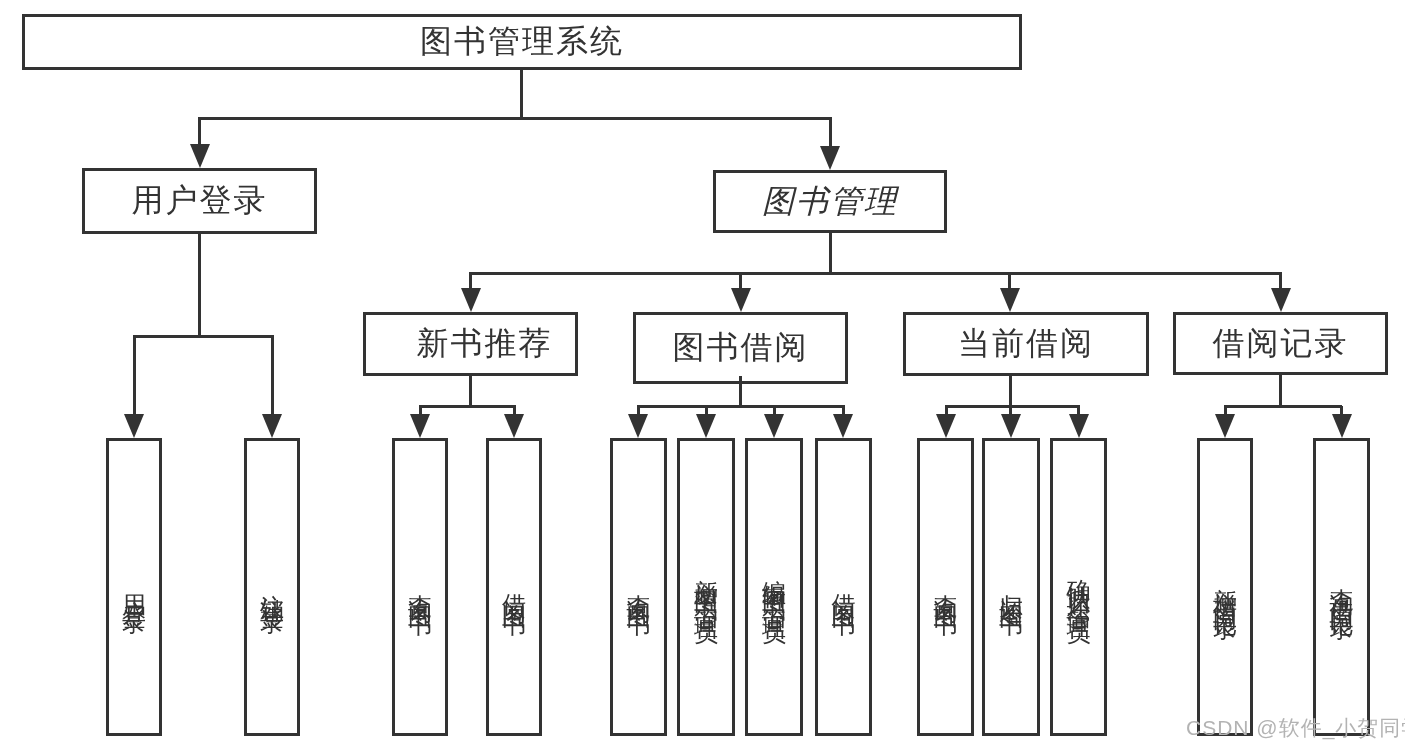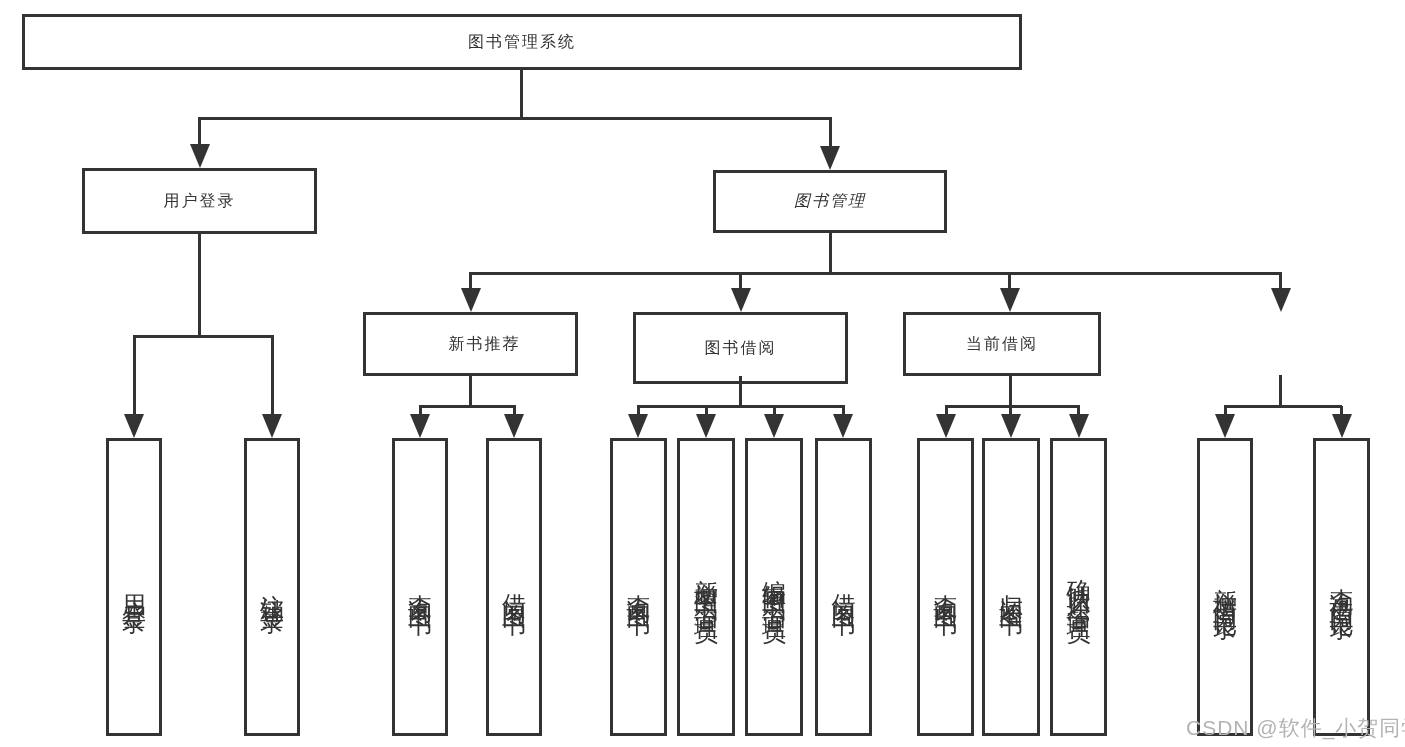--- a/index.html
+++ b/index.html
@@ -16,21 +16,21 @@
     font-family:"Liberation Sans","DejaVu Sans",sans-serif;
     color:var(--text);
     overflow:hidden;
   }
   .box{
     position:absolute;
     box-sizing:border-box;
     border:3px solid var(--line);
     background:var(--bg);
     display:flex;align-items:center;justify-content:center;
-    font-size:16px;letter-spacing:2px;
+    font-size:32px;letter-spacing:2px;
     color:var(--text);
   }
   .vbox{
     position:absolute;
     box-sizing:border-box;
     border:3px solid var(--line);
     background:var(--bg);
     display:flex;align-items:center;justify-content:center;
   }
   .vbox span{
@@ -114,22 +114,25 @@
     <div class="shaft"></div>
     <div class="head"></div>
   </div>
 
   <div class="box" style="left:363px;top:312px;width:215px;height:64px;padding-left:28px;">
     <span>新书推荐</span>
   </div>
   <div class="box" style="left:633px;top:312px;width:215px;height:72px;">
     <span>图书借阅</span>
   </div>
-  <div class="box" style="left:903px;top:312px;width:198px;height:64px;">
+  <div class="box" style="left:903px;top:312px;width:246px;height:64px;">
     <span>当前借阅</span>
+  </div>
+  <div class="box" style="left:1173px;top:312px;width:215px;height:63px;">
+    <span>借阅记录</span>
   </div>
 
   <div class="vl" style="left:469px;top:376px;height:30px;"></div>
   <div class="hl" style="left:418.5px;top:404.5px;width:97px;"></div>
   <div class="arrow" style="left:410px;top:406px;height:32px;">
     <div class="shaft"></div>
     <div class="head"></div>
   </div>
   <div class="arrow" style="left:504px;top:406px;height:32px;">
     <div class="shaft"></div>

